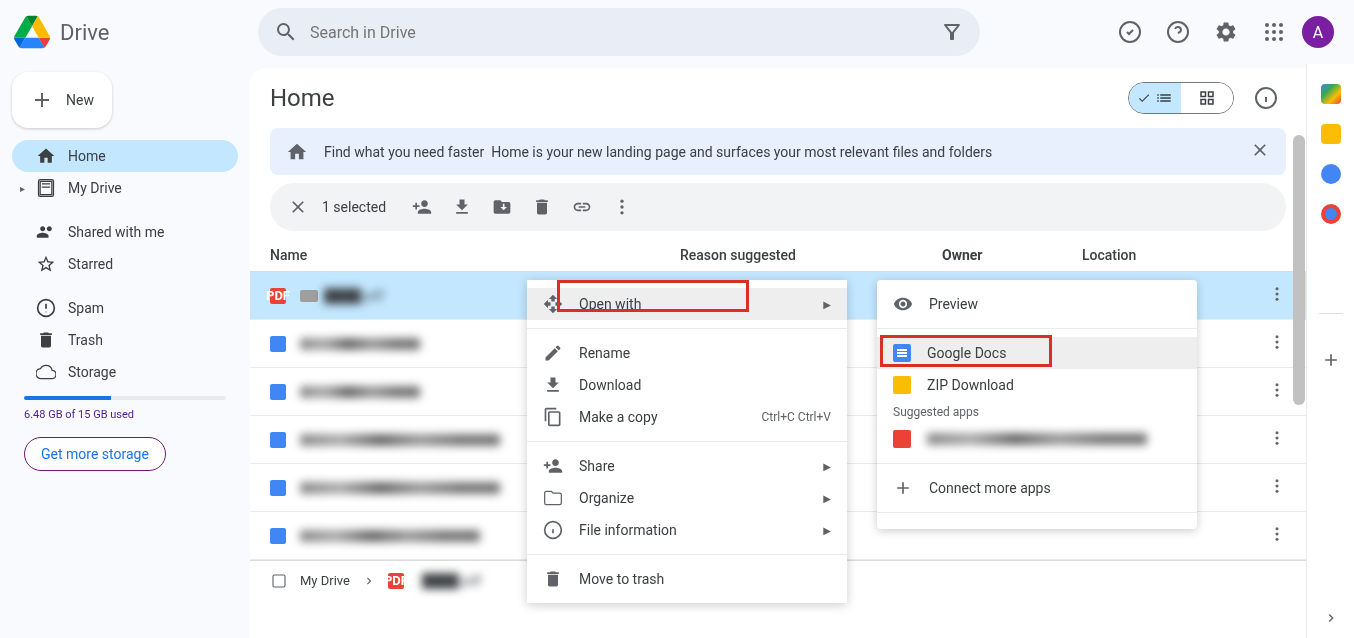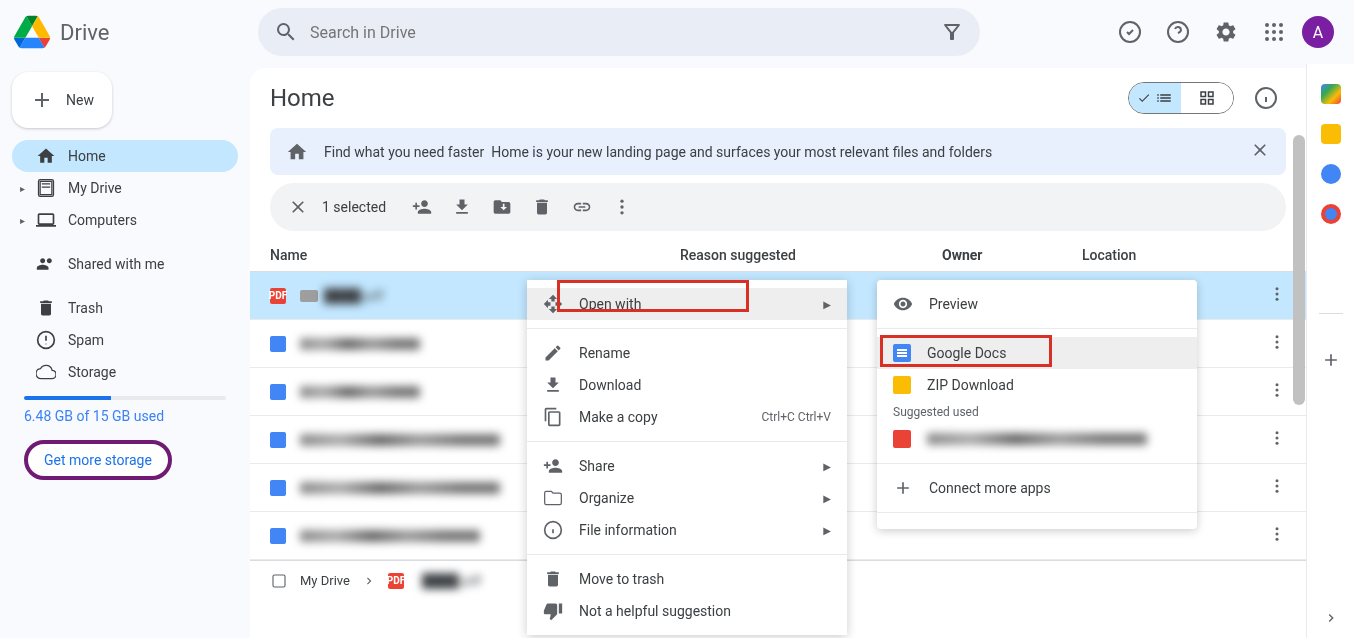--- a/index.html
+++ b/index.html
@@ -14,41 +14,41 @@
 .icon-btn { width: 40px; height: 40px; border-radius: 50%; display: flex; align-items: center; justify-content: center; color: #5f6368; cursor: pointer; }
 .avatar { width: 32px; height: 32px; border-radius: 50%; background: #7b1fa2; color: white; display: flex; align-items: center; justify-content: center; font-size: 16px; }
 .body-wrap { display: flex; flex: 1; overflow: hidden; }
 .sidebar { width: 250px; padding: 8px 12px 0 12px; display: flex; flex-direction: column; }
 .new-btn { width: 100px; height: 56px; background: white; border-radius: 16px; box-shadow: 0 1px 3px rgba(0,0,0,0.2); display: flex; align-items: center; gap: 12px; padding: 0 18px; font-size: 14px; color: #3c4043; margin-bottom: 12px; cursor: pointer; }
 .nav-item { height: 32px; display: flex; align-items: center; padding: 0 12px 0 24px; border-radius: 16px; font-size: 14px; color: #3c4043; gap: 12px; cursor: pointer; position: relative; }
 .nav-item.active { background: #c2e7ff; }
 .nav-item.expandable::before { content: '▸'; position: absolute; left: 8px; font-size: 10px; color: #5f6368; }
 .storage-bar { height: 4px; background: #e8eaed; border-radius: 2px; margin: 8px 12px 4px; overflow: hidden; }
 .storage-fill { height: 100%; background: #1a73e8; width: 43%; }
-.storage-text { font-size: 14px; color: #3b82f6; padding: 4px 12px; }
-.storage-btn { margin: 12px; padding: 8px 16px; border: 4px solid #701a75; border-radius: 20px; font-size: 14px; color: #1a73e8; background: white; cursor: pointer; width: fit-content; }
+.storage-text { font-size: 11px; color: #4c1d95; padding: 4px 12px; }
+.storage-btn { margin: 12px; padding: 8px 16px; border: 1px solid #701a75; border-radius: 20px; font-size: 14px; color: #1a73e8; background: white; cursor: pointer; width: fit-content; }
 .main { flex: 1; background: white; border-radius: 16px 0 0 0; margin-top: 4px; display: flex; flex-direction: column; overflow: hidden; position: relative; }
 .main-header { display: flex; align-items: center; height: 60px; padding: 0 20px; }
 .page-title { font-size: 24px; color: #3c4043; flex: 1; }
 .view-toggle { display: flex; border: 1px solid #747775; border-radius: 20px; overflow: hidden; height: 32px; }
 .view-toggle-btn { width: 52px; display: flex; align-items: center; justify-content: center; gap: 4px; background: white; color: #3c4043; }
 .view-toggle-btn.active { background: #c2e7ff; }
 .banner { margin: 0 20px 8px; background: #e8f0fe; border-radius: 8px; padding: 12px 16px; display: flex; align-items: center; gap: 16px; font-size: 14px; color: #3c4043; }
 .banner-title { font-weight: 400; }
 .banner-close { margin-left: auto; cursor: pointer; }
 .action-bar { margin: 0 20px 8px; background: #f1f3f4; border-radius: 24px; padding: 0 12px; height: 48px; display: flex; align-items: center; gap: 8px; }
 .selected-text { font-size: 14px; color: #3c4043; margin-right: 12px; }
 .table-header { display: flex; padding: 8px 20px; font-size: 14px; font-weight: 500; color: #3c4043; border-bottom: 1px solid #dadce0; }
 .col-name { width: 410px; }
 .col-reason { width: 262px; }
 .col-owner { width: 140px; font-weight: bold; }
 .col-location { flex: 1; }
 .file-row { display: flex; align-items: center; height: 48px; padding: 0 20px; border-bottom: 1px solid #e8eaed; font-size: 13px; color: #3c4043; position: relative; }
 .file-row.selected { background: #c2e7ff; }
-.file-icon { width: 16px; height: 16px; margin-right: 14px; border-radius: 2px; display: flex; align-items: center; justify-content: center; font-size: 10px; color: white; font-weight: bold; }
+.file-icon { width: 16px; height: 16px; margin-right: 14px; border-radius: 2px; display: flex; align-items: center; justify-content: center; font-size: 13px; color: white; font-weight: bold; }
 .pdf-icon { background: #ea4335; }
 .doc-icon { background: #4285f4; }
 .file-name { flex: 1; filter: blur(4px); user-select: none; }
 .file-row .row-more { margin-left: auto; color: #5f6368; }
 .breadcrumb { height: 40px; border-top: 1px solid #dadce0; display: flex; align-items: center; padding: 0 20px; gap: 12px; font-size: 13px; color: #3c4043; }
 .context-menu { position: absolute; top: 280px; left: 527px; width: 320px; background: white; border-radius: 0; box-shadow: 0 2px 10px rgba(0,0,0,0.2); padding: 8px 0; z-index: 100; }
 .menu-item { height: 32px; display: flex; align-items: center; padding: 0 16px; gap: 16px; font-size: 14px; color: #3c4043; cursor: pointer; position: relative; }
 .menu-item.hovered { background: #eeeeee; }
 .menu-item .shortcut { margin-left: auto; font-size: 12px; color: #5f6368; }
 .menu-item .submenu-arrow { margin-left: auto; font-size: 10px; color: #5f6368; }
@@ -138,46 +138,46 @@
         </svg>
       <span>Home</span>
     </div>
     <div class="nav-item expandable">
       <svg width="20" height="20" viewBox="0 0 24 24">
           <path d="M19 2H5c-1.1 0-2 .9-2 2v16c0 1.1.9 2 2 2h14c1.1 0 2-.9 2-2V4c0-1.1-.9-2-2-2zm0 18H5V4h14v16z" fill="none" stroke="currentColor" stroke-width="1.5"></path>
           <path d="M7 7h10M7 11h10" stroke="currentColor" stroke-width="1.5"></path>
         </svg>
       <span>My Drive</span>
     </div>
-    <div class="nav-item expandable">
-      <svg width="20" height="20" viewBox="0 0 24 24">
-          <path d="M20 18c1.1 0 2-.9 2-2V6c0-1.1-.9-2-2-2H4c-1.1 0-2 .9-2 2v10c0 1.1.9 2 2 2H0v2h24v-2h-4zM4 6h16v10H4V6z"></path>
-        </svg>
-      <span>Computers</span>
-    </div>
     <div style="height:12px"></div>
     <div class="nav-item">
       <svg width="20" height="20" viewBox="0 0 24 24">
           <path d="M16 11c1.66 0 2.99-1.34 2.99-3S17.66 5 16 5c-1.66 0-3 1.34-3 3s1.34 3 3 3zm-8 0c1.66 0 2.99-1.34 2.99-3S9.66 5 8 5C6.34 5 5 6.34 5 8s1.34 3 3 3zm0 2c-2.33 0-7 1.17-7 3.5V19h14v-2.5c0-2.33-4.67-3.5-7-3.5z"></path>
         </svg>
       <span>Shared with me</span>
     </div>
+    <div class="nav-item">
+      <svg width="20" height="20" viewBox="0 0 24 24">
+          <path d="M22 9.24l-7.19-.62L12 2 9.19 8.63 2 9.24l5.46 4.73L5.82 21 12 17.27 18.18 21l-1.63-7.03L22 9.24zM12 15.4l-3.76 2.27 1-4.28-3.32-2.88 4.38-.38L12 6.1l1.71 4.04 4.38.38-3.32 2.88 1 4.28L12 15.4z"></path>
+        </svg>
+      <span>Starred</span>
+    </div>
     <div style="height:12px"></div>
     <div class="nav-item">
       <svg width="20" height="20" viewBox="0 0 24 24">
-          <path d="M6 19c0 1.1.9 2 2 2h8c1.1 0 2-.9 2-2V7H6v12zM19 4h-3.5l-1-1h-5l-1 1H5v2h14V4z"></path>
-        </svg>
-      <span>Trash</span>
-    </div>
-    <div class="nav-item">
-      <svg width="20" height="20" viewBox="0 0 24 24">
           <circle cx="12" cy="12" r="10" fill="none" stroke="currentColor" stroke-width="2"></circle>
           <path d="M12 7v6M12 16.5v.5" stroke="currentColor" stroke-width="2"></path>
         </svg>
       <span>Spam</span>
+    </div>
+    <div class="nav-item">
+      <svg width="20" height="20" viewBox="0 0 24 24">
+          <path d="M6 19c0 1.1.9 2 2 2h8c1.1 0 2-.9 2-2V7H6v12zM19 4h-3.5l-1-1h-5l-1 1H5v2h14V4z"></path>
+        </svg>
+      <span>Trash</span>
     </div>
     <div class="nav-item">
       <svg width="20" height="20" viewBox="0 0 24 24">
           <path d="M19.35 10.04A7.49 7.49 0 0012 4C9.11 4 6.6 5.64 5.35 8.04A5.994 5.994 0 000 14c0 3.31 2.69 6 6 6h13c2.76 0 5-2.24 5-5 0-2.64-2.05-4.78-4.65-4.96z" fill="none" stroke="currentColor" stroke-width="1.5"></path>
         </svg>
       <span>Storage</span>
     </div>
     <div class="storage-bar">
         <div class="storage-fill"></div>
       </div>
@@ -412,47 +412,41 @@
       <span>File information</span>
       <span class="submenu-arrow">▶</span>
     </div>
   <div class="menu-divider"></div>
   <div class="menu-item">
       <svg width="20" height="20" viewBox="0 0 24 24">
         <path d="M6 19c0 1.1.9 2 2 2h8c1.1 0 2-.9 2-2V7H6v12zM19 4h-3.5l-1-1h-5l-1 1H5v2h14V4z" fill="#5f6368"></path>
       </svg>
       <span>Move to trash</span>
     </div>
-  <div class="menu-item">
-      <svg width="20" height="20" viewBox="0 0 24 24">
-        <path d="M15 3H6c-.83 0-1.54.5-1.84 1.22l-3.02 7.05c-.09.23-.14.47-.14.73v2c0 1.1.9 2 2 2h6.31l-.95 4.57-.3.32c0 .41.17.79.44 1.06L9.83 23l6.59-6.59c.36-.36.58-.86.58-1.41V5c0-1.1-.9-2-2-2zm4 0v12h4V3h-4z" fill="#5f6368"></path>
-      </svg>
-      <span>Not a helpful suggestion</span>
-    </div>
 </div>
 
 <div class="submenu">
   <div class="menu-item">
       <svg width="20" height="20" viewBox="0 0 24 24">
         <path d="M12 4.5C7 4.5 2.73 7.61 1 12c1.73 4.39 6 7.5 11 7.5s9.27-3.11 11-7.5c-1.73-4.39-6-7.5-11-7.5zM12 17c-2.76 0-5-2.24-5-5s2.24-5 5-5 5 2.24 5 5-2.24 5-5 5zm0-8c-1.66 0-3 1.34-3 3s1.34 3 3 3 3-1.34 3-3-1.34-3-3-3z" fill="#5f6368"></path>
       </svg>
       <span>Preview</span>
     </div>
   <div class="menu-divider"></div>
   <div class="menu-item hovered">
       <div style="width:18px;height:18px;background:#4285f4;border-radius:2px;display:flex;align-items:center;justify-content:center">
         <div style="width:10px;height:2px;background:white;box-shadow:0 3px 0 white,0 -3px 0 white"></div>
       </div>
       <span>Google Docs</span>
     </div>
   <div class="menu-item">
       <div style="width:18px;height:18px;background:#fbbc04;border-radius:2px"></div>
       <span>ZIP Download</span>
     </div>
-  <div class="submenu-header">Suggested used</div>
+  <div class="submenu-header">Suggested apps</div>
   <div class="menu-item">
       <div style="width:18px;height:18px;background:#ea4335;border-radius:2px"></div>
       <div class="blur-content" style="width:220px"></div>
     </div>
   <div class="menu-divider"></div>
   <div class="menu-item">
       <svg width="20" height="20" viewBox="0 0 24 24">
         <path d="M19 13h-6v6h-2v-6H5v-2h6V5h2v6h6v2z" fill="#5f6368"></path>
       </svg>
       <span>Connect more apps</span>

